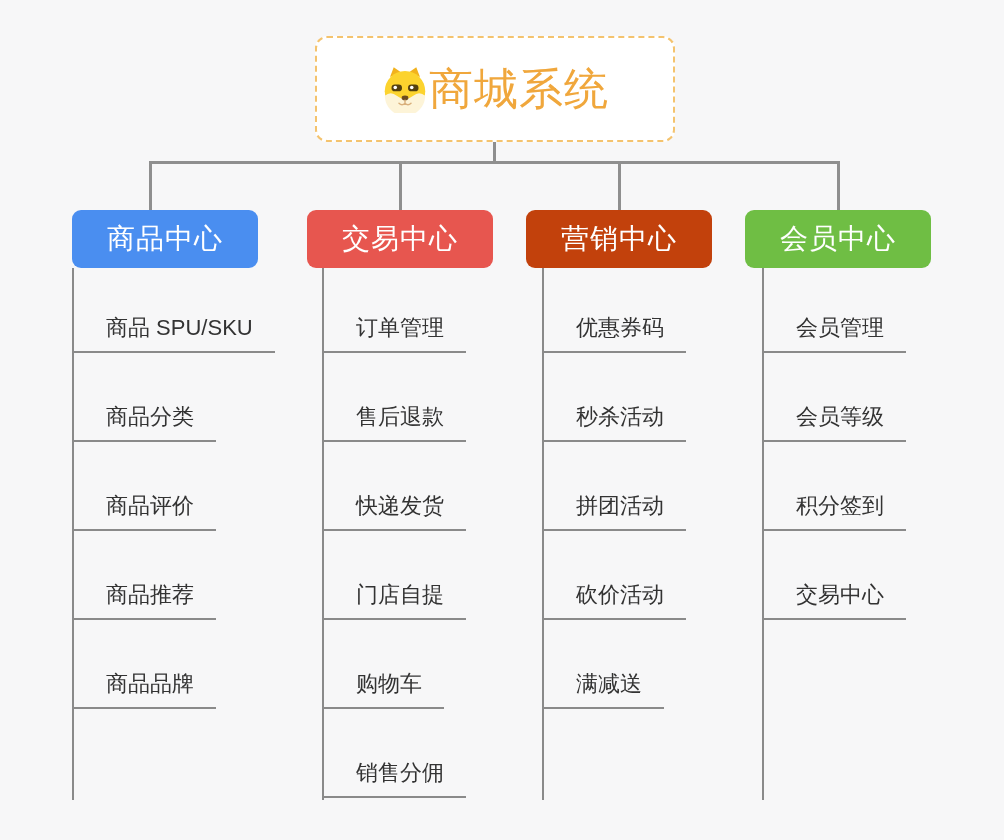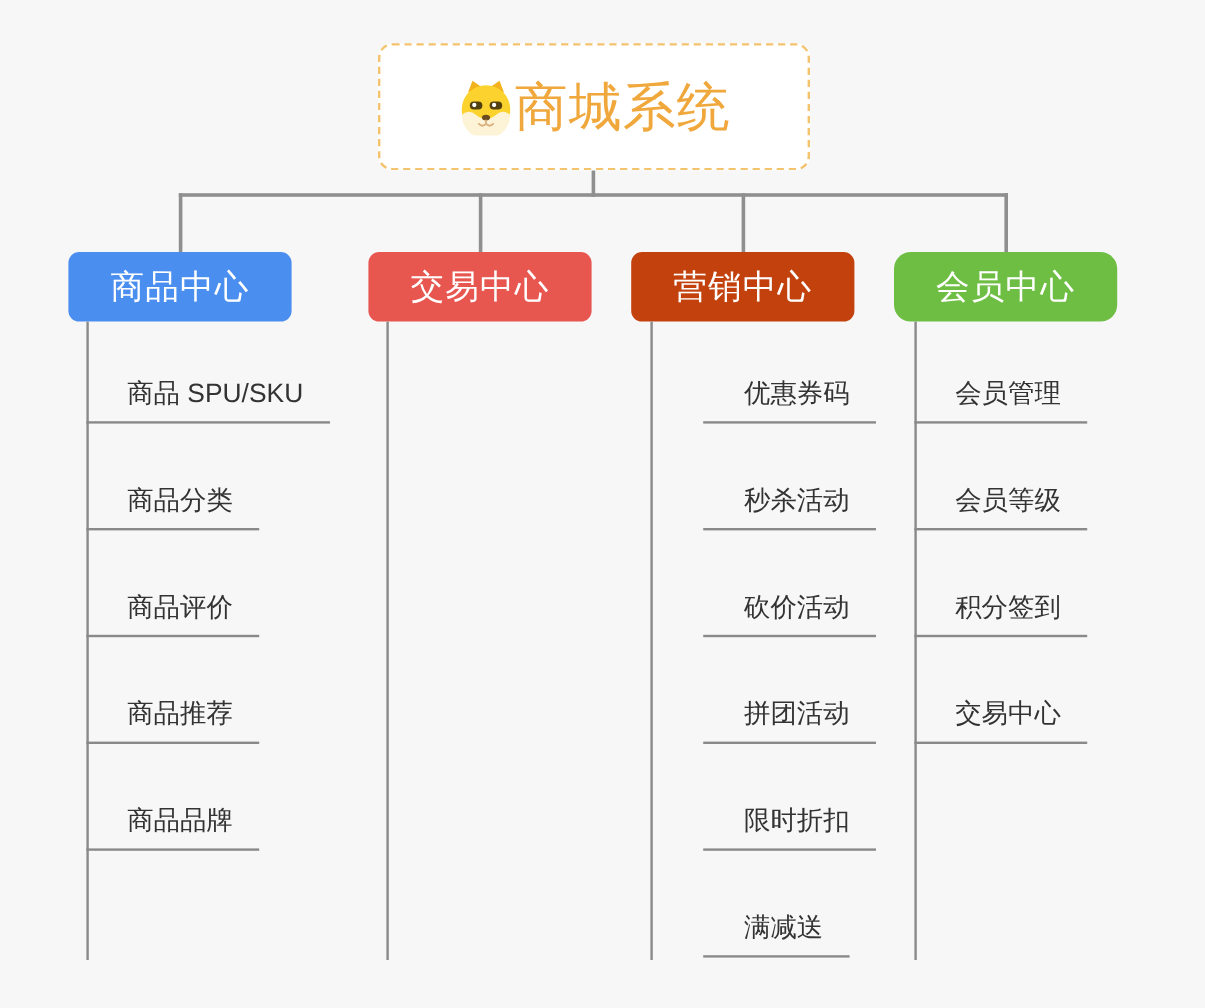--- a/index.html
+++ b/index.html
@@ -47,21 +47,21 @@
     width: 186px; height: 58px;
     border-radius: 9px;
     display: flex;
     align-items: center;
     justify-content: center;
     color: #ffffff;
     font-size: 28px;
     letter-spacing: 1px;
     white-space: nowrap;
   }
-  .branch-1 { left: 57px; }
+  .branch-1 { left: 72px; }
   .branch-2 { left: 307px; }
   .branch-3 { left: 526px; }
   .branch-4 { left: 745px; }
   
   .trunk {
     position: absolute;
     top: 268px;
     width: 2px; height: 532px;
     background: #8a8a8a;
   }
@@ -133,47 +133,64 @@
       </div>
     <div class="child-row">
         <span class="child-label">商品品牌</span>
       </div>
   </div>
 
   <div class="branch-node branch-2" style="background-color: rgb(231, 86, 79); text-align: right;">
     <span>交易中心</span>
   </div>
   <div class="trunk" style="left:322px;"></div>
+  <div class="children" style="left:322px;">
+    <div class="child-row">
+        <span class="child-label">订单管理</span>
+      </div>
+    <div class="child-row">
+        <span class="child-label">售后退款</span>
+      </div>
+    <div class="child-row">
+        <span class="child-label">快递发货</span>
+      </div>
+    <div class="child-row">
+        <span class="child-label">门店自提</span>
+      </div>
+    <div class="child-row">
+        <span class="child-label">购物车</span>
+      </div>
+    <div class="child-row">
+        <span class="child-label">销售分佣</span>
+      </div>
+  </div>
 
   <div class="branch-node branch-3" style="background-color: #c2410c;">
     <span>营销中心</span>
   </div>
   <div class="trunk" style="left:542px;"></div>
-  <div class="children" style="left:542px;margin-left:44px;">
+  <div class="children" style="left:542px;">
     <div class="child-row">
         <span class="child-label">优惠券码</span>
       </div>
     <div class="child-row">
         <span class="child-label">秒杀活动</span>
       </div>
     <div class="child-row">
+        <span class="child-label">拼团活动</span>
+      </div>
+    <div class="child-row">
         <span class="child-label">砍价活动</span>
       </div>
     <div class="child-row">
-        <span class="child-label">拼团活动</span>
-      </div>
-    <div class="child-row">
-        <span class="child-label">限时折扣</span>
-      </div>
-    <div class="child-row">
         <span class="child-label">满减送</span>
       </div>
   </div>
 
-  <div class="branch-node branch-4" style="background-color: rgb(111, 190, 68); border-radius: 14px;">
+  <div class="branch-node branch-4" style="background-color: rgb(111, 190, 68);">
     <span>会员中心</span>
   </div>
   <div class="trunk" style="left:762px;"></div>
   <div class="children" style="left:762px;align-items:center;">
     <div class="child-row">
         <span class="child-label">会员管理</span>
       </div>
     <div class="child-row">
         <span class="child-label">会员等级</span>
       </div>

